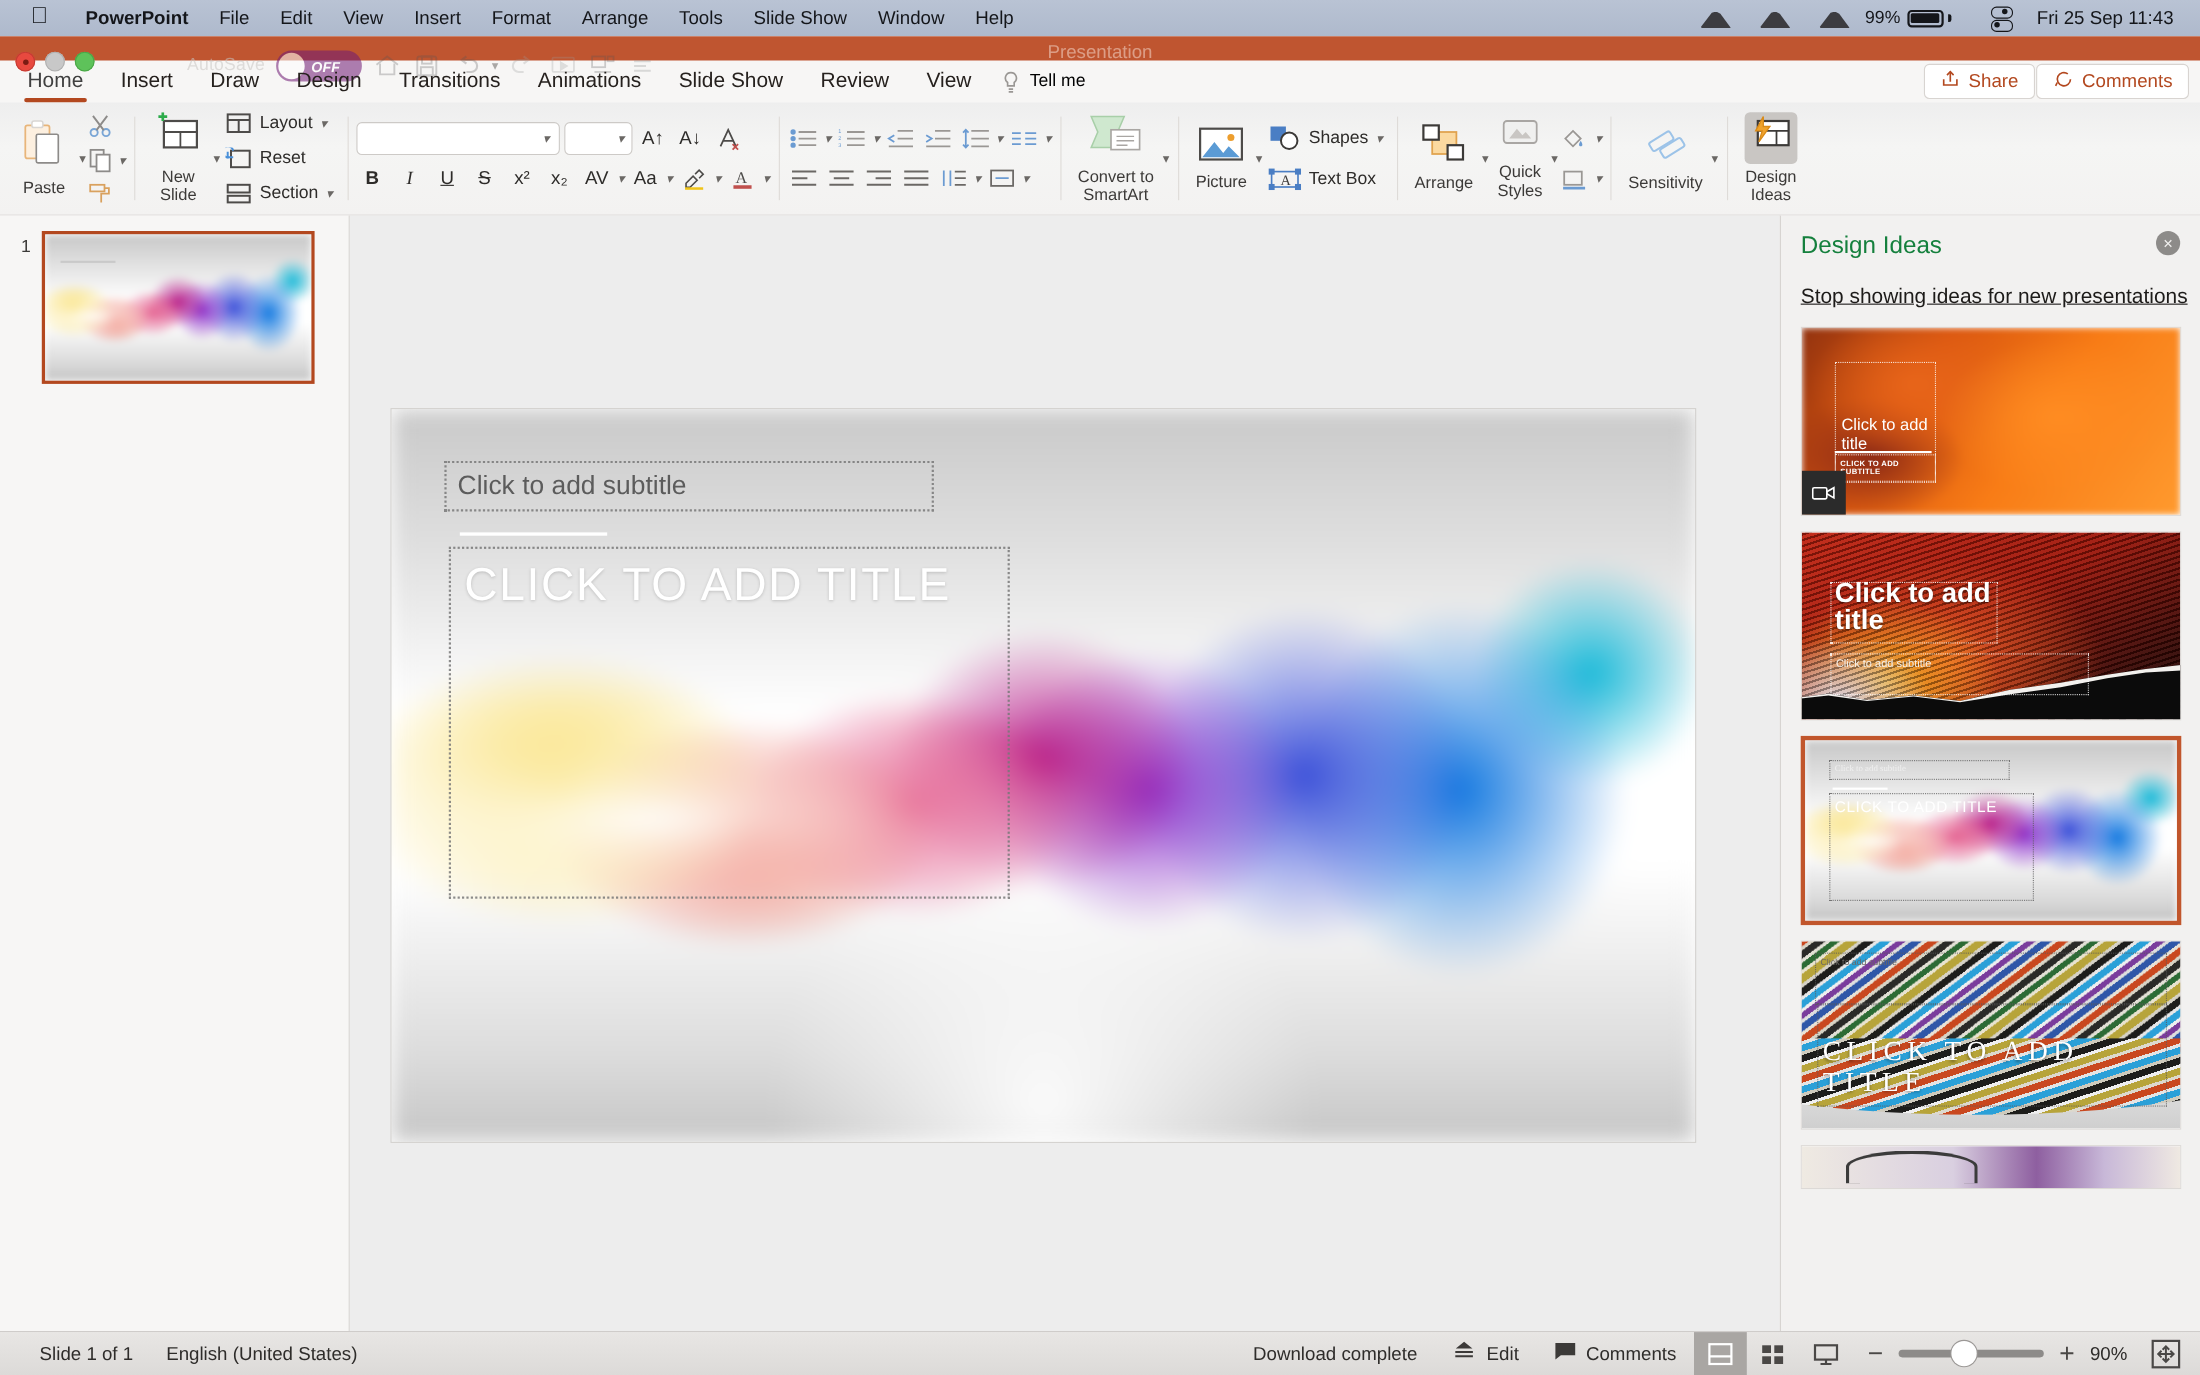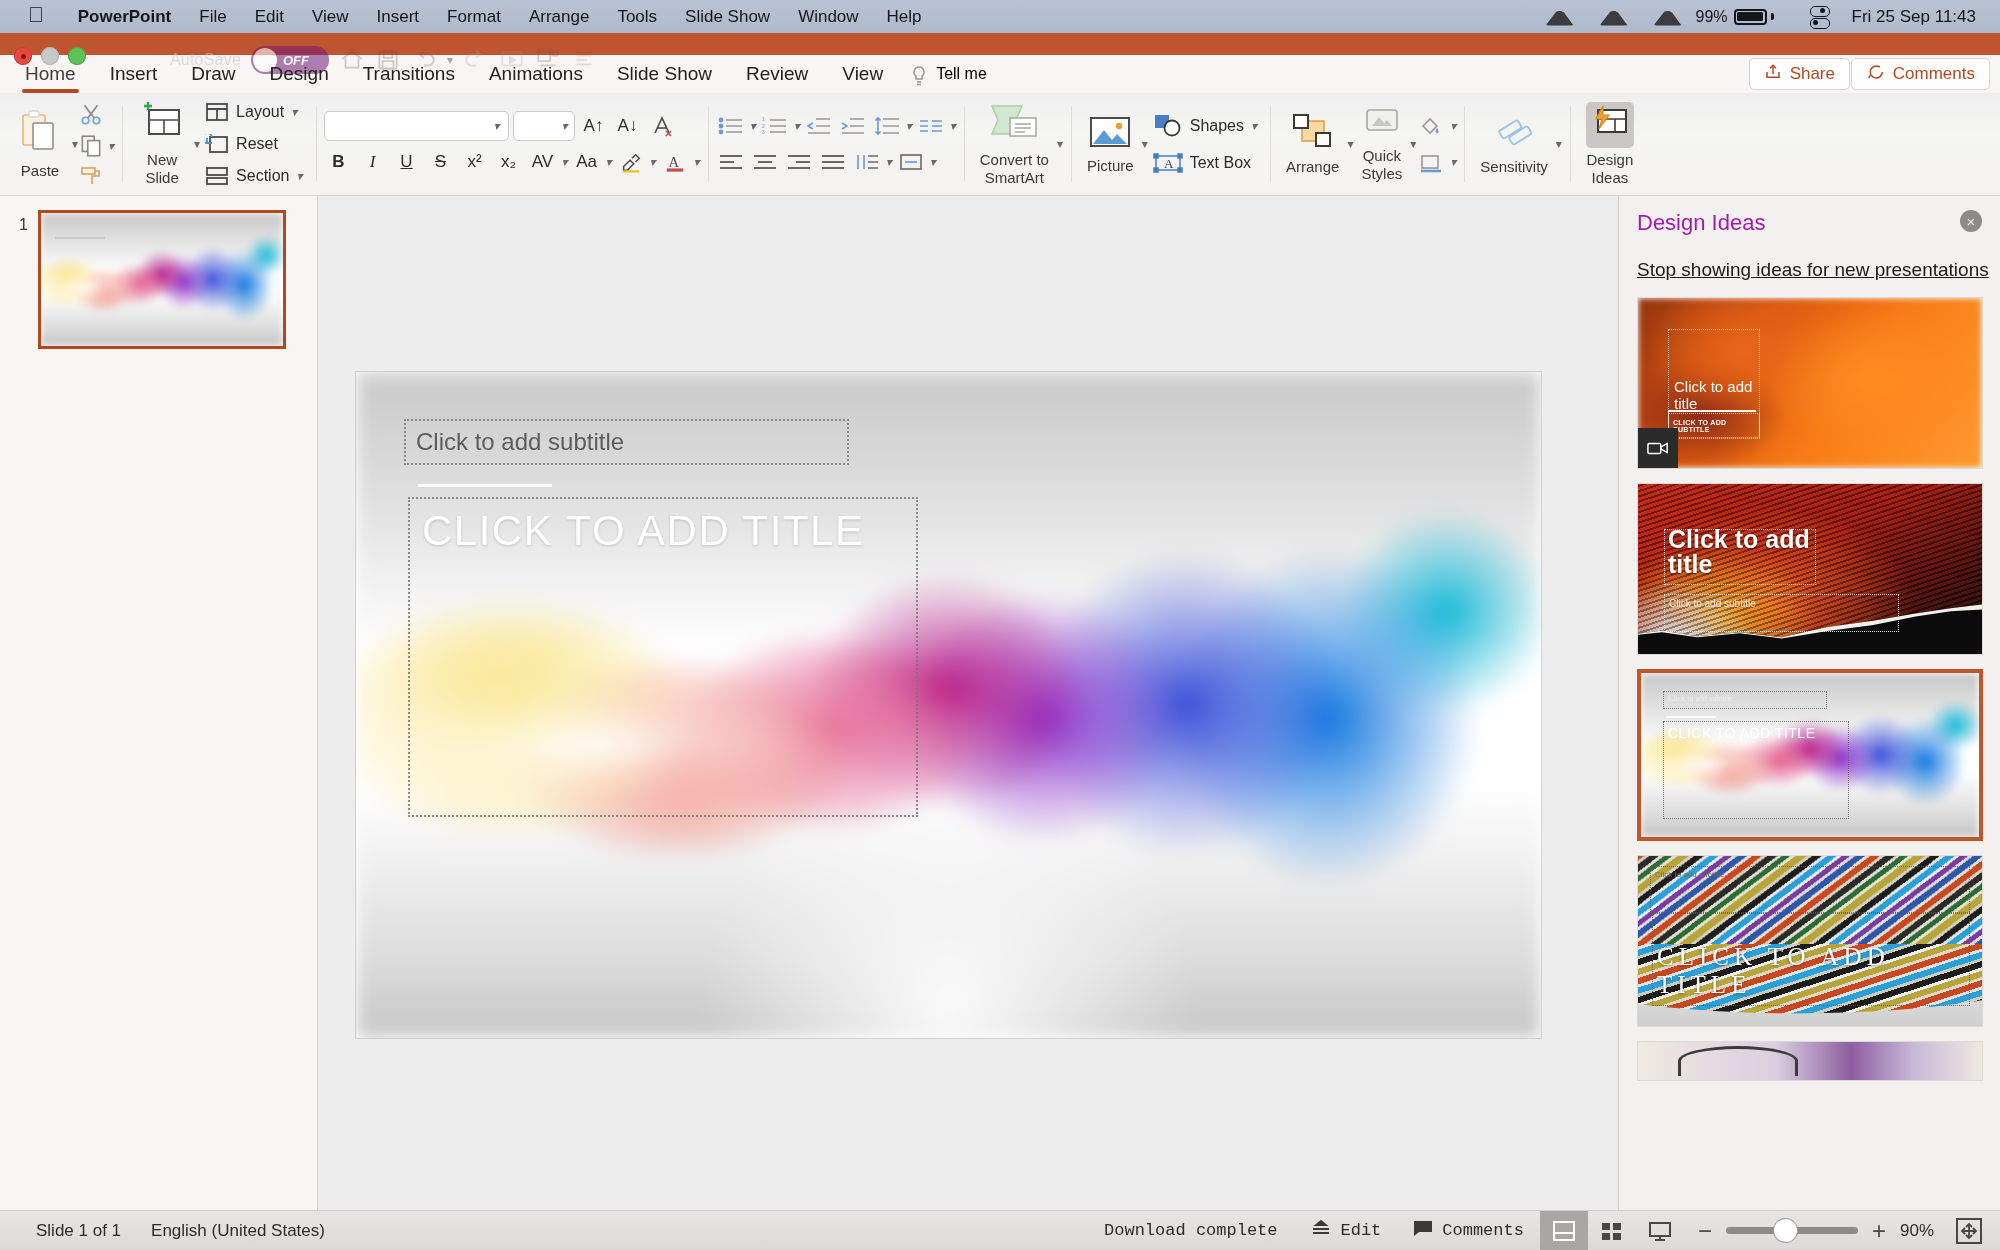--- a/index.html
+++ b/index.html
@@ -193,21 +193,21 @@
     text-shadow:0 1px 3px rgba(0,0,0,.18);
   }
 
   
   .ideapane {
     position:absolute; top:196px; right:0; width:382px; bottom:40px;
     background:#f2f1f0; border-left:1px solid #d4d1ce;
     padding:14px 18px 0 18px;
   }
   .ideahdr { display:flex; align-items:flex-start; justify-content:space-between; }
-  .ideahdr h2 { font-size:22px; font-weight:normal; color:#a21caf; }
+  .ideahdr h2 { font-size:22px; font-weight:normal; color:#15803d; }
   .closeX {
     width:22px;height:22px;border-radius:50%;background:#8d8b89;color:#f2f1f0;
     display:flex;align-items:center;justify-content:center;font-size:15px;line-height:1;
   }
   .stoplink { font-size:19px; color:#1d1b19; text-decoration:underline; display:block; margin-top:23px; white-space:nowrap;}
   .ideas { margin-top:16px; display:flex; flex-direction:column; gap:14px; }
   .idea {
     width:346px; height:172px; position:relative; overflow:hidden;
     border:1px solid #dcd9d6; background:#fff;
   }
@@ -294,21 +294,21 @@
 
   
   .statusbar {
     position:absolute; left:0; bottom:0; width:2000px; height:40px;
     background:linear-gradient(#e8e6e4,#dcdad8);
     border-top:1px solid #cfcccA;
     display:flex; align-items:center; font-size:17px; color:#2e2c2a;
   }
   .sb-left { display:flex; align-items:center; gap:30px; padding-left:36px;text-align:center; }
   .sb-right { margin-left:auto; display:flex; align-items:center; height:40px; }
-  .sb-item { display:flex; align-items:center; gap:9px; padding:0 16px; white-space:nowrap;font-family:Liberation Mono, monospace;}
+  .sb-item { display:flex; align-items:center; gap:9px; padding:0 16px; white-space:nowrap;}
   .viewbtn { width:48px; height:40px; display:flex; align-items:center; justify-content:center; }
   .viewbtn.on { background:#a9a6a3; }
   .zoomrow { display:flex; align-items:center; gap:14px; padding:0 14px;}
   .zslider { width:132px; height:7px; border-radius:4px; background:#8d8b89; position:relative;}
   .zknob { position:absolute; left:48px; top:-8px; width:23px;height:23px;border-radius:50%;
            background:#fff; box-shadow:0 0 0 1px #9b9896; }
   .zsign { font-size:24px; color:#4a4846; line-height:1; }
   .fitbtn { width:26px;height:26px;border:2px solid #4a4846; margin:0 18px 0 8px; position:relative;}
 </style>
 </head>
@@ -337,20 +337,21 @@
     <span class="batt"></span>
     <span class="batt-tip"></span>
     <span class="ctrlctr">
       <i class="cc-d1"></i>
         <i class="cc-d2"></i>
     </span>
     <span class="clock">Fri 25 Sep  11:43</span>
   </div>
 
   <div class="titlebar"></div>
+  <div class="title-text">Presentation</div>
 
   <div class="traffic">
     <span class="tl r"></span>
     <span class="tl y"></span>
     <span class="tl g"></span>
   </div>
 
   <div class="qat">
     <span class="autosave-lbl">AutoSave</span>
     <span class="toggle-off">

